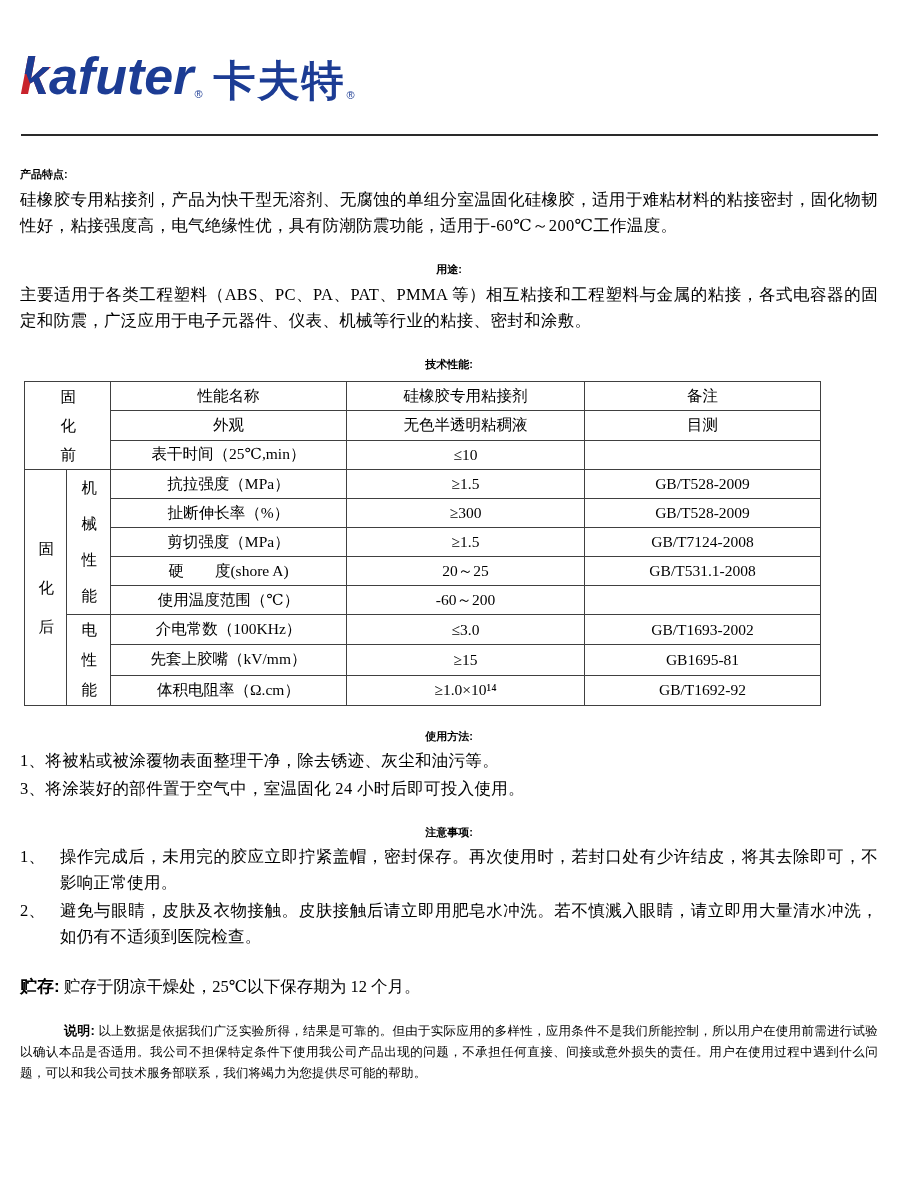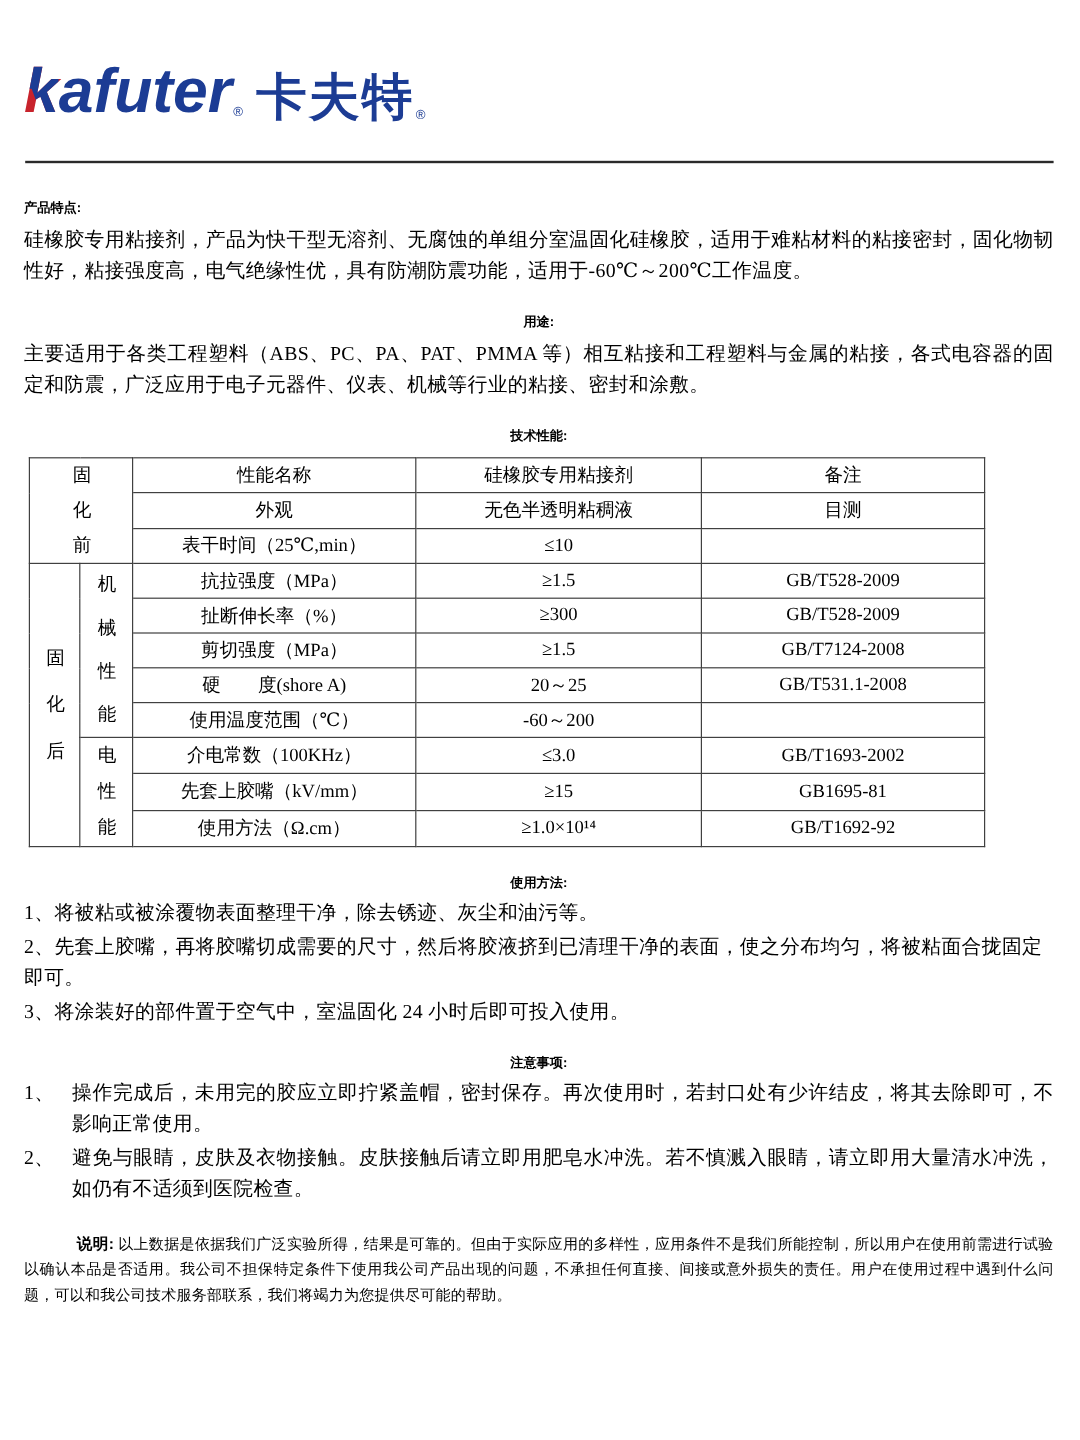--- a/index.html
+++ b/index.html
@@ -193,42 +193,45 @@
         <td>介电常数（100KHz）</td>
         <td>≤3.0</td>
         <td>GB/T1693-2002</td>
       </tr>
       <tr>
         <td>先套上胶嘴（kV/mm）</td>
         <td>≥15</td>
         <td>GB1695-81</td>
       </tr>
       <tr>
-        <td>使用方法（Ω.cm）</td>
+        <td>体积电阻率（Ω.cm）</td>
         <td>≥1.0×10¹⁴</td>
         <td>GB/T1692-92</td>
       </tr>
     </tbody>
   </table>
 
   <p class="h mt-md">使用方法:</p>
   <p class="list-para">1、将被粘或被涂覆物表面整理干净，除去锈迹、灰尘和油污等。</p>
-  <p class="list-para">2、先套上胶嘴，再将胶嘴切成需要的尺寸，然后将胶液挤到已清理干净的表面，使之分布均匀，将被粘面合拢固定即可。</p>
   <p class="list-para">3、将涂装好的部件置于空气中，室温固化 24 小时后即可投入使用。</p>
 
   <p class="h mt-md">注意事项:</p>
   <div class="caution">
     <span class="num">1、</span>
     <span class="txt">操作完成后，未用完的胶应立即拧紧盖帽，密封保存。再次使用时，若封口处有少许结皮，将其去除即可，不影响正常使用。</span>
   </div>
   <div class="caution">
     <span class="num">2、</span>
     <span class="txt">避免与眼睛，皮肤及衣物接触。皮肤接触后请立即用肥皂水冲洗。若不慎溅入眼睛，请立即用大量清水冲洗，如仍有不适须到医院检查。</span>
   </div>
 
+  <p class="lbl-line storage">
+    <span class="lbl">贮存:</span>
+    <span>贮存于阴凉干燥处，25℃以下保存期为 12 个月。</span>
+  </p>
 
 
   <p class="note">
     <span class="lbl">说明:</span>
     <span class="txt">以上数据是依据我们广泛实验所得，结果是可靠的。但由于实际应用的多样性，应用条件不是我们所能控制，所以用户在使用前需进行试验以确认本品是否适用。我公司不担保特定条件下使用我公司产品出现的问题，不承担任何直接、间接或意外损失的责任。用户在使用过程中遇到什么问题，可以和我公司技术服务部联系，我们将竭力为您提供尽可能的帮助。</span>
   </p>
 
 </div>
 
 </body></html>

